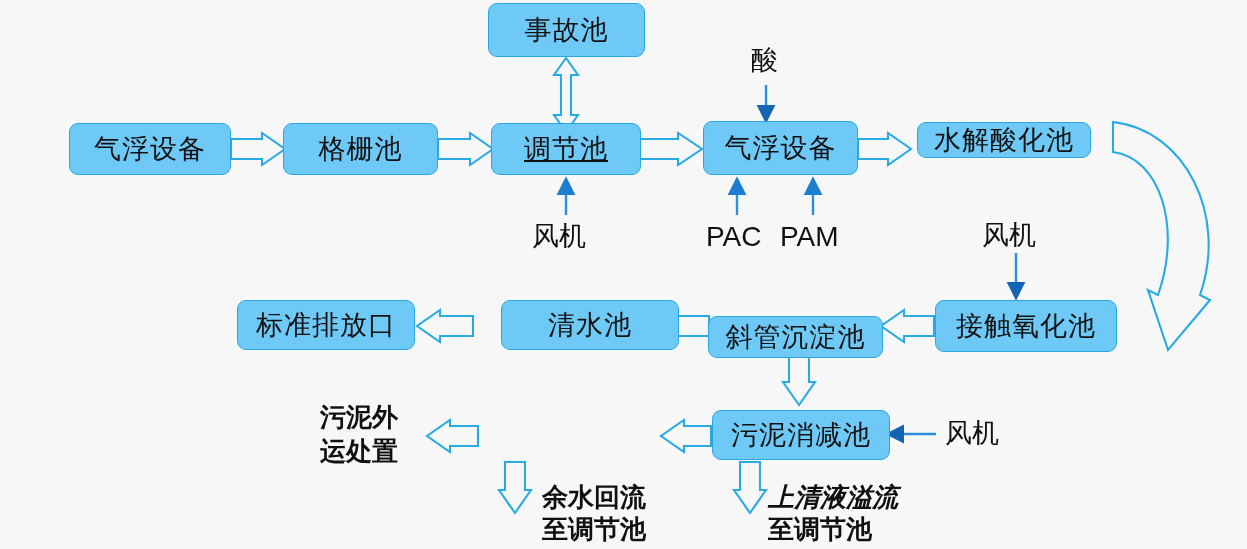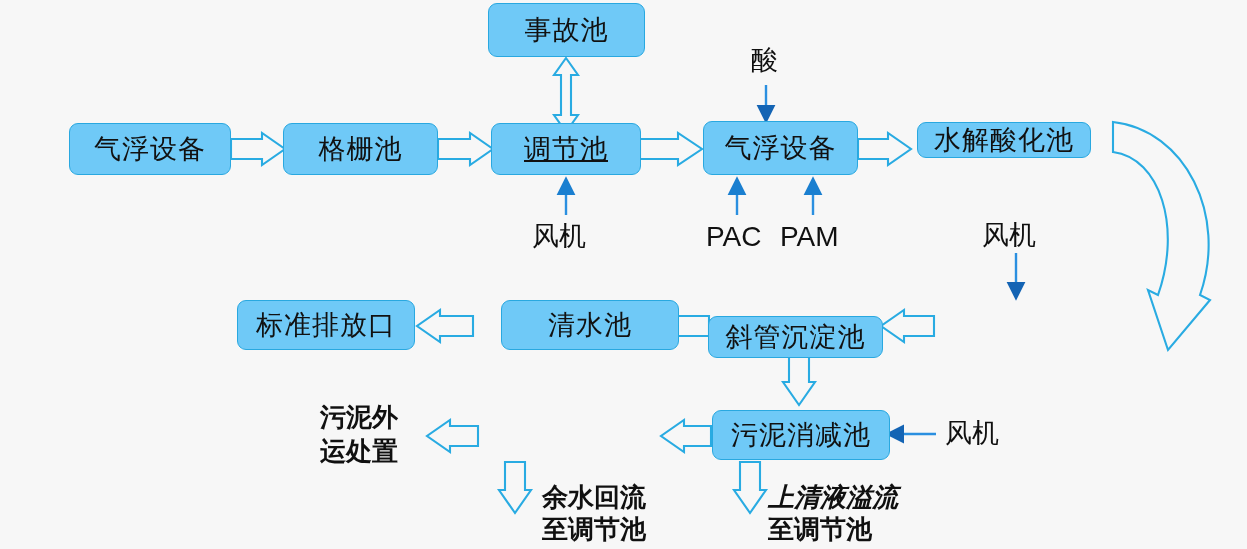--- a/index.html
+++ b/index.html
@@ -105,20 +105,21 @@
   <div class="node" style="left:69px;top:123px;width:162px;height:52px;">气浮设备</div>
 
   <div class="node" style="left:283px;top:123px;width:155px;height:52px;">格栅池</div>
 
   <div class="node" style="left:491px;top:123px;width:150px;height:52px;text-decoration:underline;">调节池</div>
 
   <div class="node" style="left:703px;top:121px;width:155px;height:54px;">气浮设备</div>
 
   <div class="node" style="left:917px;top:122px;width:174px;height:36px;text-align:right;">水解酸化池</div>
 
+  <div class="node" style="left:935px;top:300px;width:182px;height:52px;">接触氧化池</div>
 
   <div class="node" style="left:708px;top:300px;width:175px;height:42px;margin-top:16px;">斜管沉淀池</div>
 
   <div class="node" style="left:473px;top:300px;width:178px;height:50px;margin-left:28px;">清水池</div>
 
   <div class="node" style="left:237px;top:300px;width:178px;height:50px;">标准排放口</div>
 
   <div class="node" style="left:712px;top:410px;width:178px;height:50px;">污泥消减池</div>
 
 

